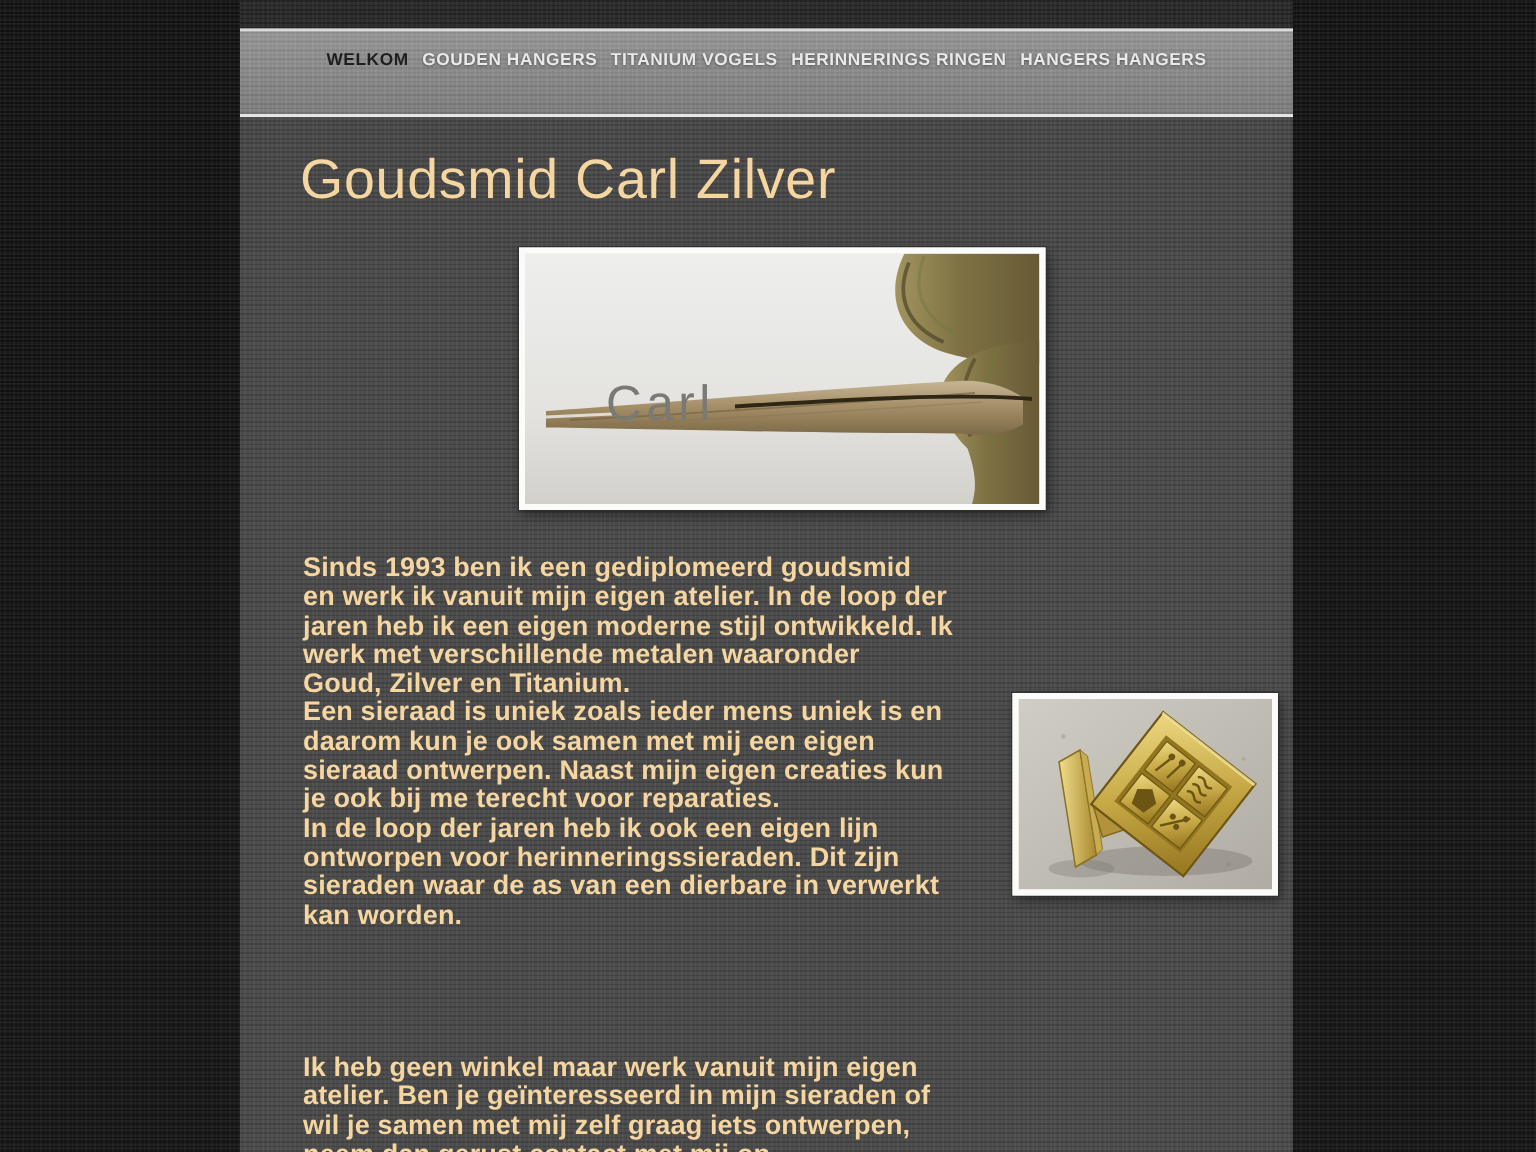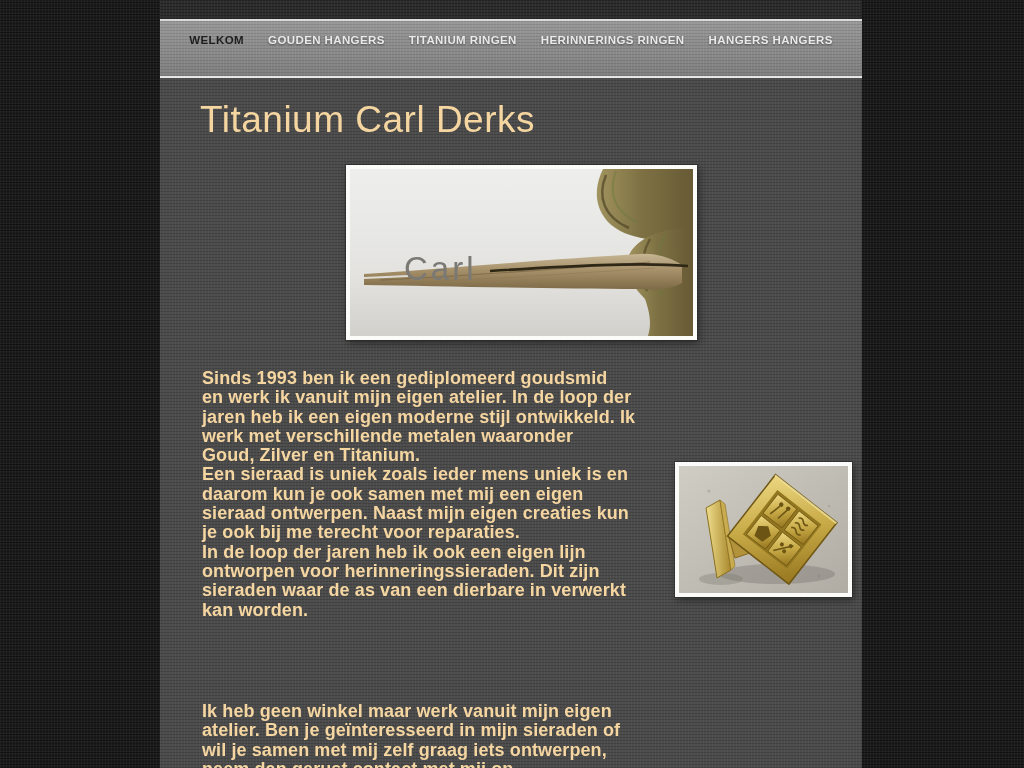--- a/index.html
+++ b/index.html
@@ -36,21 +36,21 @@
     border-top:2px solid rgba(235,235,235,0.85);
     border-bottom:2px solid rgba(240,240,240,0.9);
     background:linear-gradient(#989898,#7f7f7f);
     background-image:
       repeating-linear-gradient(90deg, rgba(255,255,255,0.05) 0 1px, transparent 1px 3px),
       repeating-linear-gradient(0deg, rgba(0,0,0,0.10) 0 1px, transparent 1px 3px),
       linear-gradient(#989898,#7f7f7f);
     display:flex;flex-direction:column;align-items:center;
     padding-top:9px;gap:4px;
   }
-  .nav-row{display:flex;justify-content:flex-end;gap:24px;line-height:20px;}
+  .nav-row{display:flex;justify-content:flex-end;gap:9px;line-height:20px;}
   .nav-item{
     font-size:11.5px;font-weight:bold;letter-spacing:0.4px;
     color:var(--nav-inactive);text-decoration:none;cursor:pointer;
     text-shadow:0 1px 2px rgba(0,0,0,0.45);
     white-space:nowrap;
   }
   .nav-item.active{color:var(--nav-active);text-shadow:none;}
   .title{
     position:absolute;left:40px;top:98px;
     font-size:37px;font-weight:400;letter-spacing:0.5px;
@@ -77,27 +77,27 @@
 </head>
 <body>
 
 <div class="column">
   <div class="topstrip"></div>
 
   <nav class="navbar">
     <div class="nav-row">
       <a class="nav-item active">WELKOM</a>
       <a class="nav-item">GOUDEN HANGERS</a>
-      <a class="nav-item">TITANIUM RINGEN</a>
+      <a class="nav-item">TITANIUM VOGELS</a>
       <a class="nav-item">HERINNERINGS RINGEN</a>
       <a class="nav-item">HANGERS HANGERS</a>
     </div>
   </nav>
 
-  <h1 class="title">Titanium Carl Derks</h1>
+  <h1 class="title">Goudsmid Carl Zilver</h1>
 
   <figure class="photo photo-hero">
     <svg viewBox="0 0 343 167" preserveAspectRatio="none">
       <defs>
         <linearGradient id="phbg" x1="0" y1="0" x2="0" y2="1">
           <stop offset="0" stop-color="#eeefed"></stop>
           <stop offset="0.65" stop-color="#e3e2df"></stop>
           <stop offset="1" stop-color="#d2d0cb"></stop>
         </linearGradient>
         <linearGradient id="branchg" x1="0" y1="0" x2="0" y2="1">

